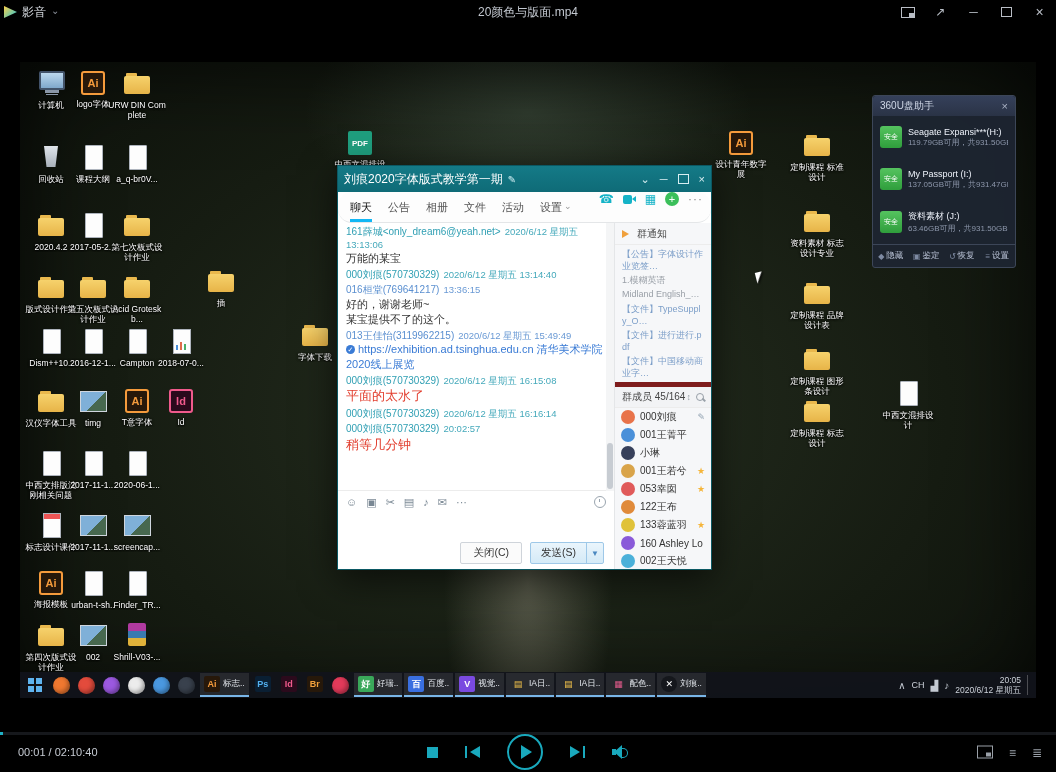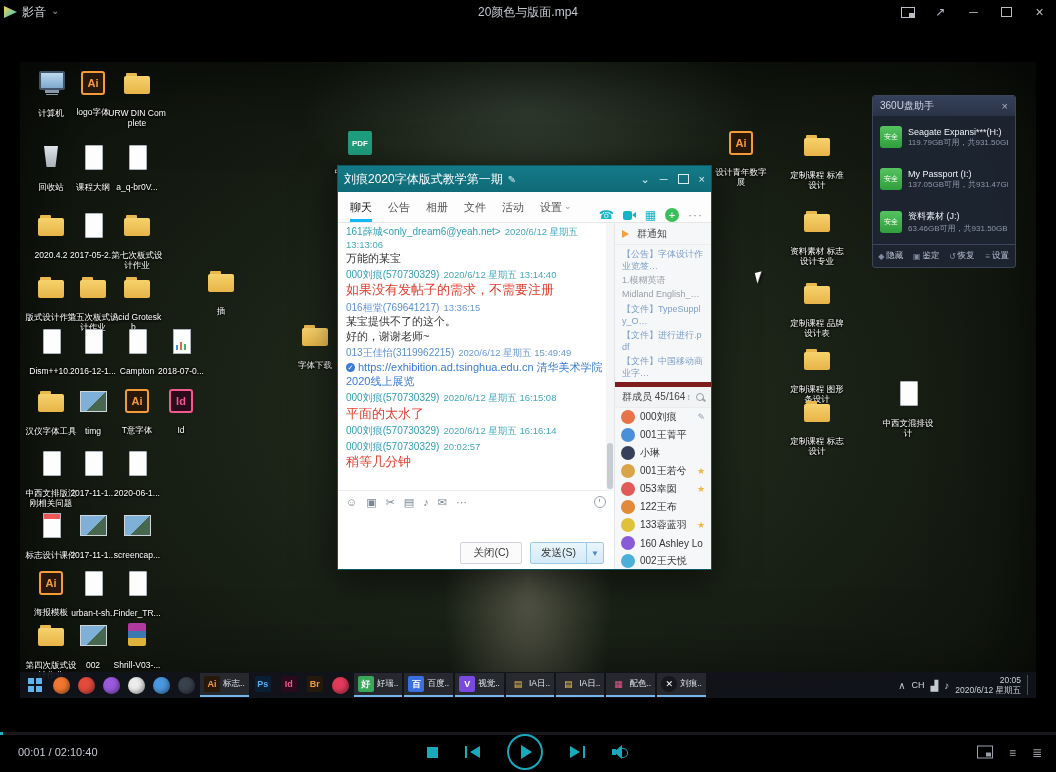--- a/index.html
+++ b/index.html
@@ -26,21 +26,21 @@
   .desktop{position:absolute;left:20px;top:38px;width:1016px;height:636px;overflow:hidden;
     background:
       radial-gradient(ellipse 120px 340px at 50% 82%, rgba(165,160,140,.42), rgba(165,160,140,0) 70%),
       radial-gradient(ellipse 320px 160px at 50% 8%, rgba(110,135,115,.30), rgba(0,0,0,0) 70%),
       radial-gradient(ellipse 700px 500px at 50% 55%, #252e1f 0%, #161c12 60%, #0d110b 100%);}
   .desktop::after{content:"";position:absolute;inset:0;box-shadow:inset 0 0 90px rgba(0,0,0,.75);pointer-events:none;}
 
   
   #dicons{position:absolute;inset:0;}
   .dicon{position:absolute;width:58px;text-align:center;cursor:pointer;z-index:2;}
-  .dlabel{font-size:8.5px;color:#fff;text-shadow:0 1px 2px #000,0 0 3px #000;line-height:1.2;word-break:break-all;max-height:21px;overflow:hidden;margin-top:12px;}
+  .dlabel{font-size:8.5px;color:#fff;text-shadow:0 1px 2px #000,0 0 3px #000;line-height:1.2;word-break:break-all;max-height:21px;overflow:hidden;margin-top:4px;}
   .ic{display:block;width:32px;height:26px;margin:0 auto;position:relative;}
   .ic-folder::before{content:"";position:absolute;left:5px;top:3px;width:11px;height:5px;background:#e9b84d;border-radius:1px;}
   .ic-folder::after{content:"";position:absolute;left:3px;top:6px;width:26px;height:18px;background:linear-gradient(#f6d26c,#e7b448);border-radius:2px;}
   .ic-doc::after{content:"";position:absolute;left:8px;top:1px;width:16px;height:23px;background:#fdfdfd;border:1px solid #aeb4bd;border-radius:1px;}
   .ic-doc2::after{content:"";position:absolute;left:8px;top:1px;width:16px;height:23px;background:linear-gradient(#e55 0 5px,#fdfdfd 5px);border:1px solid #aeb4bd;}
   .ic-chart::after{content:"";position:absolute;left:8px;top:1px;width:16px;height:23px;background:#fdfdfd;border:1px solid #aeb4bd;}
   .ic-chart::before{content:"";position:absolute;z-index:1;left:11px;bottom:4px;width:10px;height:8px;
       background:linear-gradient(#4a90d9,#4a90d9) 0 100%/2px 5px no-repeat,linear-gradient(#e06a4a,#e06a4a) 4px 100%/2px 8px no-repeat,linear-gradient(#4ab06a,#4ab06a) 8px 100%/2px 6px no-repeat;}
   .ic-sq{display:flex;width:24px;height:24px;margin:1px auto;align-items:center;justify-content:center;font-weight:bold;font-size:11px;border-radius:3px;}
   .ic-ai{color:#f59b3c;background:#27180a;border:2px solid #f59b3c;box-sizing:border-box;}
@@ -87,21 +87,21 @@
 
   
   .qq{position:absolute;left:317px;top:103px;width:373px;height:403px;background:#fff;border:1px solid #0b5863;
       box-shadow:0 10px 34px rgba(0,0,0,.6);z-index:10;display:flex;flex-direction:column;}
   .qq-tbar{height:26px;background:linear-gradient(#147a87,#0f6b77);display:flex;align-items:center;padding:0 6px;flex:none;}
   .qq-title{font-size:12px;color:#fff;white-space:nowrap;}
   .qq-edit{color:#cfeef2;font-size:10px;margin-left:5px;cursor:pointer;}
   .qq-tbar-right{margin-left:auto;display:flex;align-items:center;gap:10px;color:#d8eef1;}
   .qq-ti{font-size:11px;cursor:pointer;line-height:1;}
   .qq-ti.box{width:9px;height:8px;border:1px solid #d8eef1;}
-  .qq-tabs{height:30px;border-bottom:1px solid #e4e6e8;display:flex;align-items:flex-end;padding:0 4px;flex:none;background:#fdfdfd;}
+  .qq-tabs{height:30px;border-bottom:1px solid #e4e6e8;display:flex;align-items:flex-start;padding:0 4px;flex:none;background:#fdfdfd;border-radius:14px;}
   .tab{font-size:11px;color:#555;padding:0 8px;height:100%;display:flex;align-items:center;cursor:pointer;position:relative;}
   .tab.active{color:#111;}
   .tab.active::after{content:"";position:absolute;left:8px;right:8px;bottom:0;height:3px;background:#12b7f5;}
   .tab .tcaret{font-size:9px;color:#999;margin-left:2px;margin-top:-2px;}
   .qq-tab-icons{margin-left:auto;display:flex;align-items:center;gap:9px;padding-right:4px;}
   .qti{color:#14b3c7;font-size:12px;cursor:pointer;line-height:1;}
   .qti.vid{position:relative;width:13px;height:9px;}
   .qti.vid::before{content:"";position:absolute;left:0;top:0;width:9px;height:9px;background:#14b3c7;border-radius:2px;}
   .qti.vid::after{content:"";position:absolute;right:0;top:1.5px;border-top:3px solid transparent;border-bottom:3px solid transparent;border-right:4px solid #14b3c7;}
   .qti.plus{width:14px;height:14px;border-radius:50%;background:#3bbf5a;color:#fff;display:flex;align-items:center;justify-content:center;font-size:11px;}
@@ -432,26 +432,25 @@
         </div>
         <div class="qq-body">
           <div class="qq-chat">
             <div class="qq-msgs" id="qq-msgs">
   <div class="msg">
     <div class="mh" style="color:#2f9fb3">161薛城&lt;only_dream6@yeah.net&gt;<span class="mt">2020/6/12 星期五 13:13:06</span></div>
     <div class="ml ">万能的某宝</div>
   </div>
   <div class="msg">
     <div class="mh" style="color:#2f9fb3">000刘痕(570730329)<span class="mt">2020/6/12 星期五 13:14:40</span></div>
-    <div class="ml r">如果没有发帖子的需求，不需要注册</div>
   </div>
   <div class="msg">
     <div class="mh" style="color:#5a8fd0">016桓堂(769641217)<span class="mt">13:36:15</span></div>
-    <div class="ml ">某宝提供不了的这个。</div>
-                  <div class="ml ">好的，谢谢老师~</div>
+    <div class="ml ">好的，谢谢老师~</div>
+                  <div class="ml ">某宝提供不了的这个。</div>
   </div>
   <div class="msg">
     <div class="mh" style="color:#5a8fd0">013王佳怡(3119962215)<span class="mt">2020/6/12 星期五 15:49:49</span></div>
     <div class="ml l"><i class="lnk">✓</i>https://exhibition.ad.tsinghua.edu.cn 清华美术学院2020线上展览</div>
   </div>
   <div class="msg">
     <div class="mh" style="color:#2f9fb3">000刘痕(570730329)<span class="mt">2020/6/12 星期五 16:15:08</span></div>
     <div class="ml r">平面的太水了</div>
   </div>
   <div class="msg">

